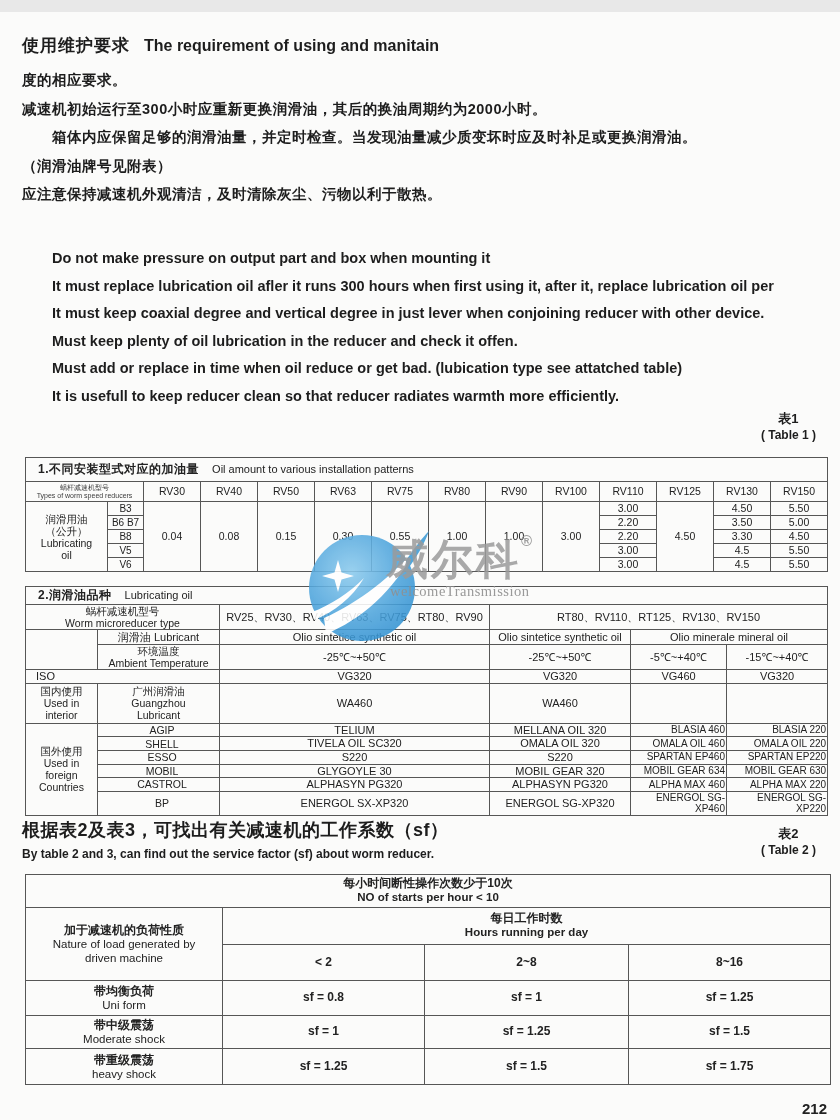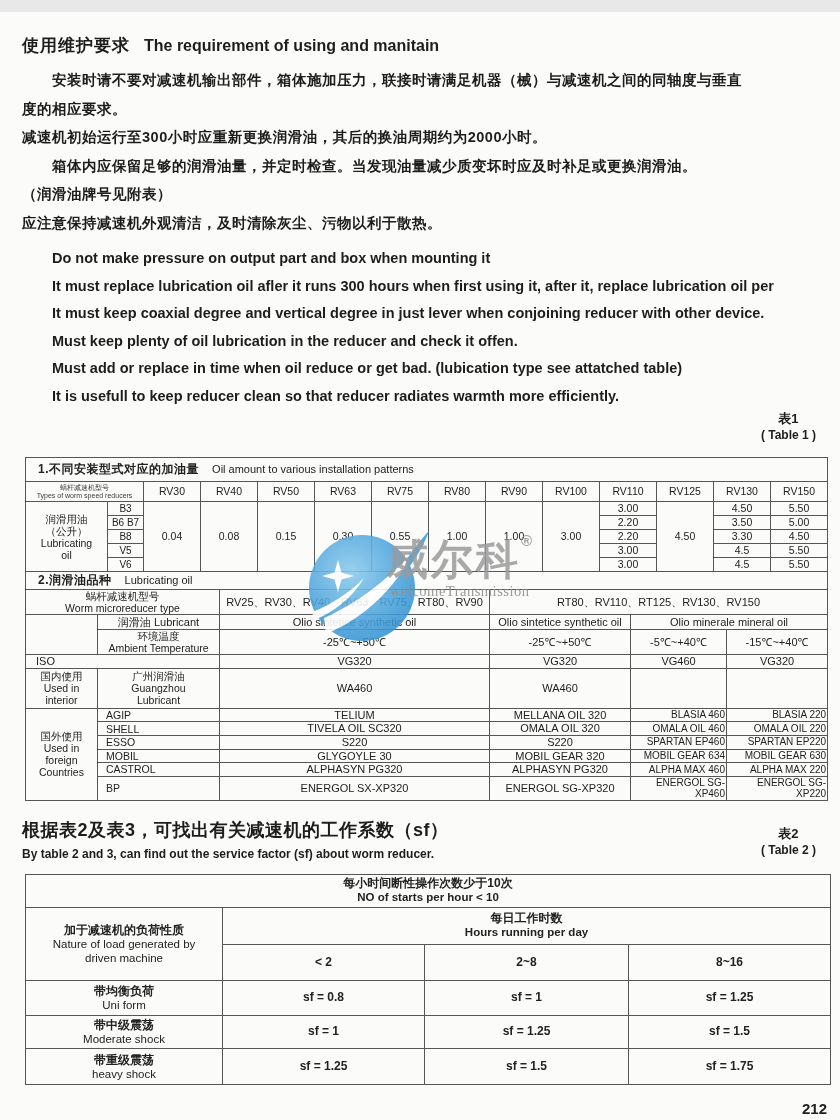--- a/index.html
+++ b/index.html
@@ -17,39 +17,39 @@
   .tag { position:absolute; text-align:center; font-weight:bold; line-height:16px; }
   .tag .tz { font-size:13px; }
   .tag .te { font-size:12px; white-space:nowrap; }
   .tag1 { right:24px; top:399px; }
   .tag2 { right:24px; top:814px; }
 
   table { position:absolute; border-collapse:collapse; table-layout:fixed; }
   td { border:1px solid #565656; text-align:center; vertical-align:middle; padding:0 1px; overflow:hidden; font-size:11px; color:#222; line-height:1.15; }
 
   .t1a { left:25px; top:445px; width:802px; }
-  .t1b { left:25px; top:559px; width:802px;padding-left:18px; }
+  .t1b { left:25px; top:574px; width:802px;padding-left:18px; }
   .t2  { left:25px; top:862px; width:805px; }
 
   .sec-title { text-align:left; padding-left:12px; }
   .sec-title .st-zh { font-weight:bold; font-size:12px; letter-spacing:0.5px; }
   .sec-title .st-en { font-size:11px; margin-left:10px; }
 
   .corner { font-size:7px; color:#3c3c3c; line-height:8px; }
   .model-head { font-size:10.5px; }
   .group-label { font-size:10.5px; line-height:12px; }
   .mount { font-size:10px; }
   .val { font-size:10.5px; }
 
   .two-line { line-height:12px; }
   .small-zh { font-size:10.5px; }
   .small-en { font-size:10.5px; }
   .tiny { font-size:10px; letter-spacing:0;text-align:right; }
   .left-cell { text-align:left; padding-left:10px; }
-  .brand { text-align:left; padding-left:8px; font-size:10.5px; }
+  .brand { text-align:center; padding-left:8px; font-size:10.5px; }
 
   .t2 td { font-size:11.5px; }
   .t2 .hd-zh { font-size:12px; font-weight:600; }
   .t2 .hd-en { font-size:11.5px;font-weight:bold; }
   .t2 .sf { font-weight:bold; font-size:12px; }
   .t2 .colhd { font-weight:bold; font-size:12px; }
   .t2 .loadlbl { line-height:14px; }
   .t2 .loadlbl .z { font-weight:600; font-size:12px; }
 
   .h2-block { position:absolute; left:22px; top:806px; }
@@ -67,21 +67,20 @@
 </head>
 <body>
 
 <div class="doc">
 
   <div class="page-title">
     <span class="t-zh">使用维护要求</span><span class="t-en">The requirement of using and manitain</span>
   </div>
 
   <div class="zh-body">
-    <div class="line indent">安装时请不要对减速机输出部件，箱体施加压力，联接时请满足机器（械）与减速机之间的同轴度与垂直</div>
     <div class="line">度的相应要求。</div>
     <div class="line">减速机初始运行至300小时应重新更换润滑油，其后的换油周期约为2000小时。</div>
     <div class="line indent">箱体内应保留足够的润滑油量，并定时检查。当发现油量减少质变坏时应及时补足或更换润滑油。</div>
     <div class="line">（润滑油牌号见附表）</div>
     <div class="line">应注意保持减速机外观清洁，及时清除灰尘、污物以利于散热。</div>
   </div>
 
   <div class="en-body">
     <div class="line indent">Do not make pressure on output part and box when mounting it</div>
     <div class="line indent">It must replace lubrication oil afler it runs 300 hours when first using it, after it, replace lubrication oil per</div>

